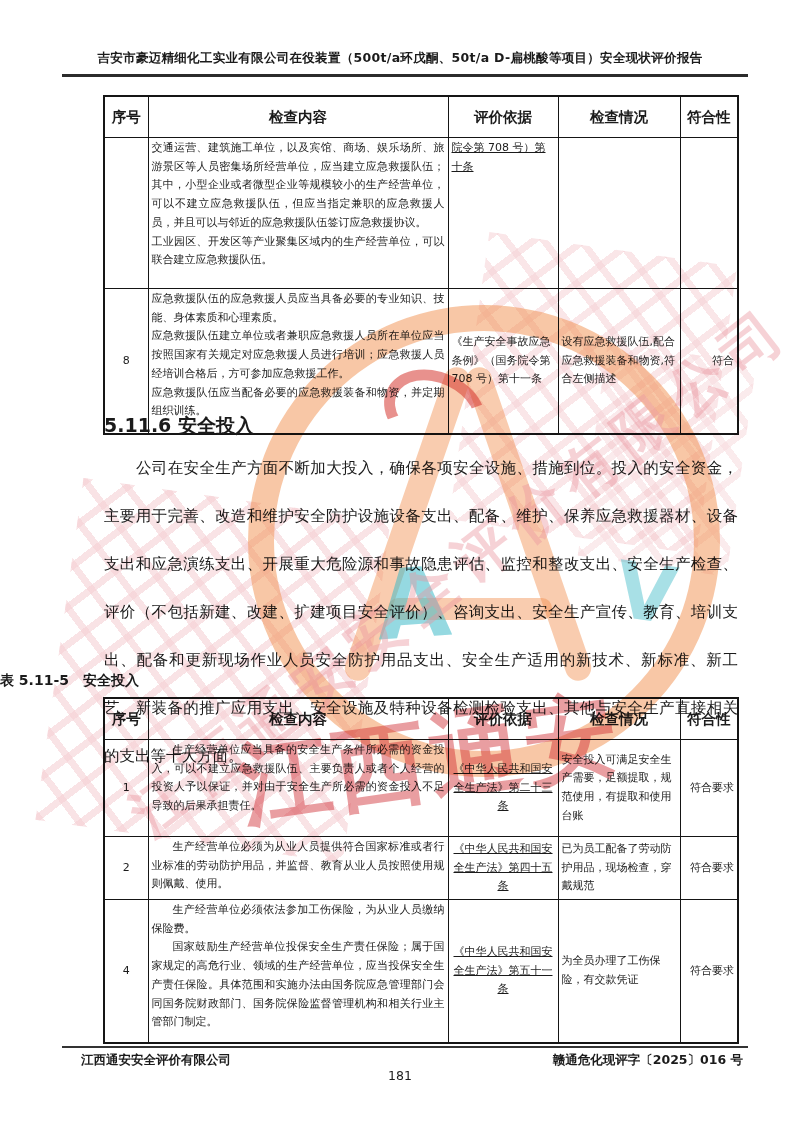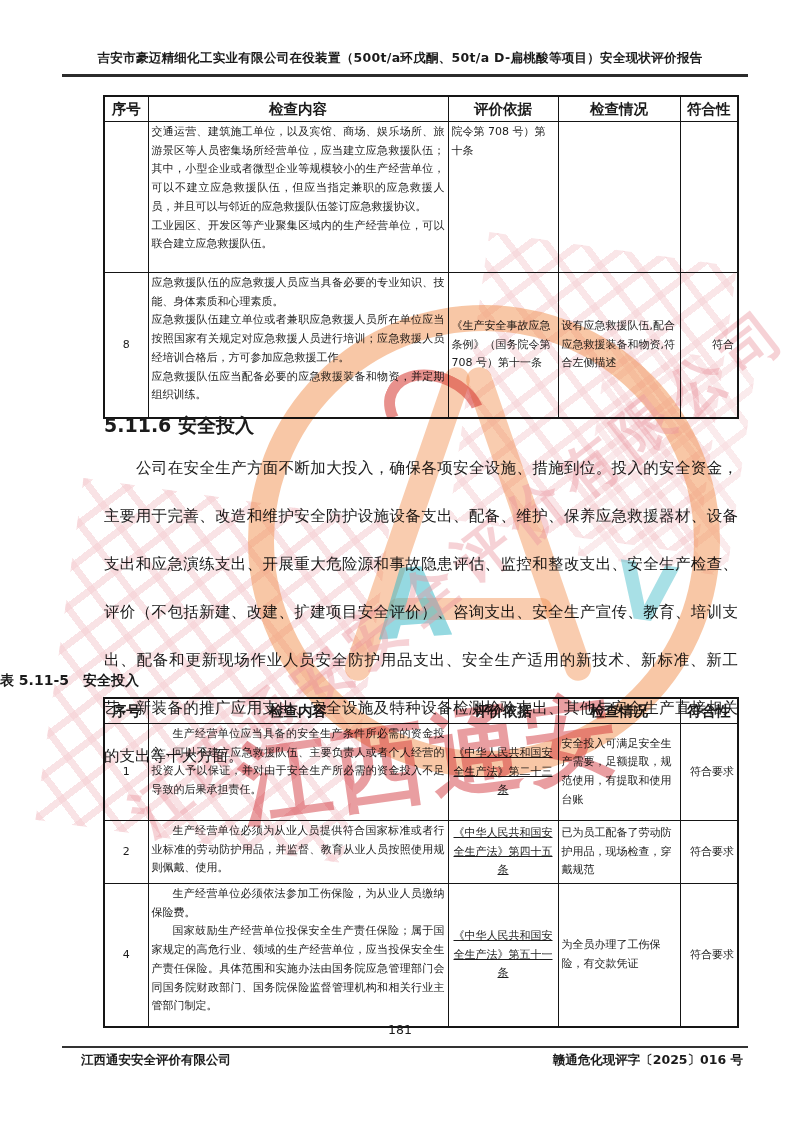--- a/index.html
+++ b/index.html
@@ -5,41 +5,41 @@
   html,body{margin:0;padding:0;background:#e8e8e8;}
   .page{
     position:relative;width:800px;height:1131px;margin:0 auto;background:#ffffff;
     font-family:"DejaVu Sans","Liberation Sans",sans-serif;color:#1b1b1b;overflow:hidden;
   }
   
   .header-title{position:absolute;top:50px;left:0;right:0;text-align:center;
     font-size:12.5px;font-weight:bold;letter-spacing:.3px;}
   .header-rule{position:absolute;top:74px;left:62px;right:52px;height:3px;background:#2b2b2b;}
   .footer-rule{position:absolute;top:1046px;left:62px;right:52px;height:2px;background:#333;}
-  .page-number{position:absolute;top:1022px;left:0;right:0;text-align:center;font-size:12.5px;}
+  .page-number{position:absolute;top:1068px;left:0;right:0;text-align:center;font-size:12.5px;}
   .footer-row{position:absolute;top:1052px;left:81px;right:57px;display:flex;
     justify-content:space-between;font-size:12.5px;font-weight:bold;}
   
   .section-heading{position:absolute;top:413px;left:104px;font-size:19px;font-weight:bold;}
   .section-paragraph{position:absolute;top:444px;left:104px;width:634px;
     font-size:15.5px;line-height:48px;text-align:justify;text-indent:32px;}
   .table-caption{position:absolute;top:672px;left:0;right:0;text-align:left;
     font-size:14px;font-weight:bold;}
   
   table.tbl{position:absolute;left:103px;width:634px;border-collapse:collapse;
     table-layout:fixed;border:2px solid #151515;}
   .tbl1{top:95px;} .tbl2{top:697px;}
   .tbl th,.tbl td{border:1px solid #151515;}
-  .tbl th{font-size:14.5px;font-weight:bold;padding:2px 0;height:20px;}
+  .tbl th{font-size:14.5px;font-weight:bold;padding:10px 0;height:20px;}
   .tbl td{font-size:11px;line-height:18.7px;padding:1px 3px;vertical-align:middle;}
   td.c-no{text-align:center;}
   td.c-content{vertical-align:top;text-align:justify;}
   td.c-content .p{margin:0;}
   .tbl2 td.c-content .p{text-indent:1.9em;}
-  td.basis-top{vertical-align:top;}
+  td.basis-top{vertical-align:top;text-decoration:underline;}
   td.basis-center{text-align:center;text-decoration:underline;}
   td.c-situation{text-align:left;}
   td.c-conf{text-align:right;}
   tr.h148 td{height:148px;} tr.h142 td{height:142px;}
   tr.h94 td{height:94px;} tr.h60 td{height:60px;} tr.h140 td{height:140px;}
   
   .wm-layer{position:absolute;inset:0;pointer-events:none;z-index:9;mix-blend-mode:multiply;}
   .wm-lattice{position:absolute;
     background:
       repeating-linear-gradient(45deg, rgba(236,164,172,.55) 0 7px, transparent 7px 30px),

